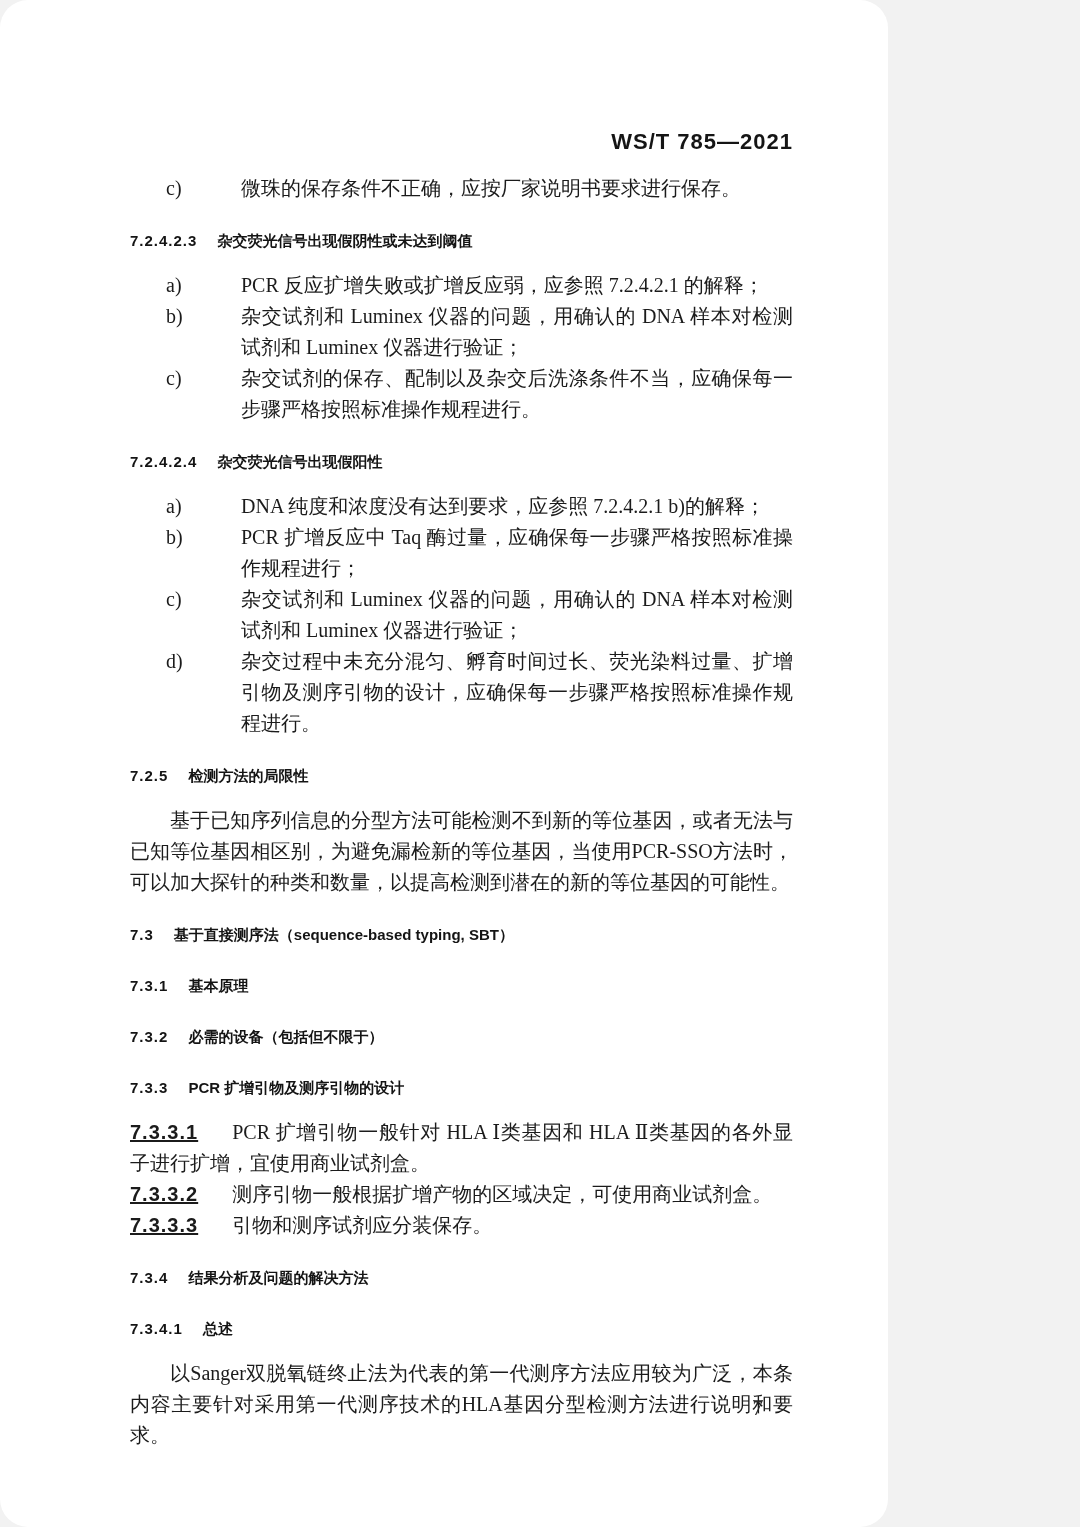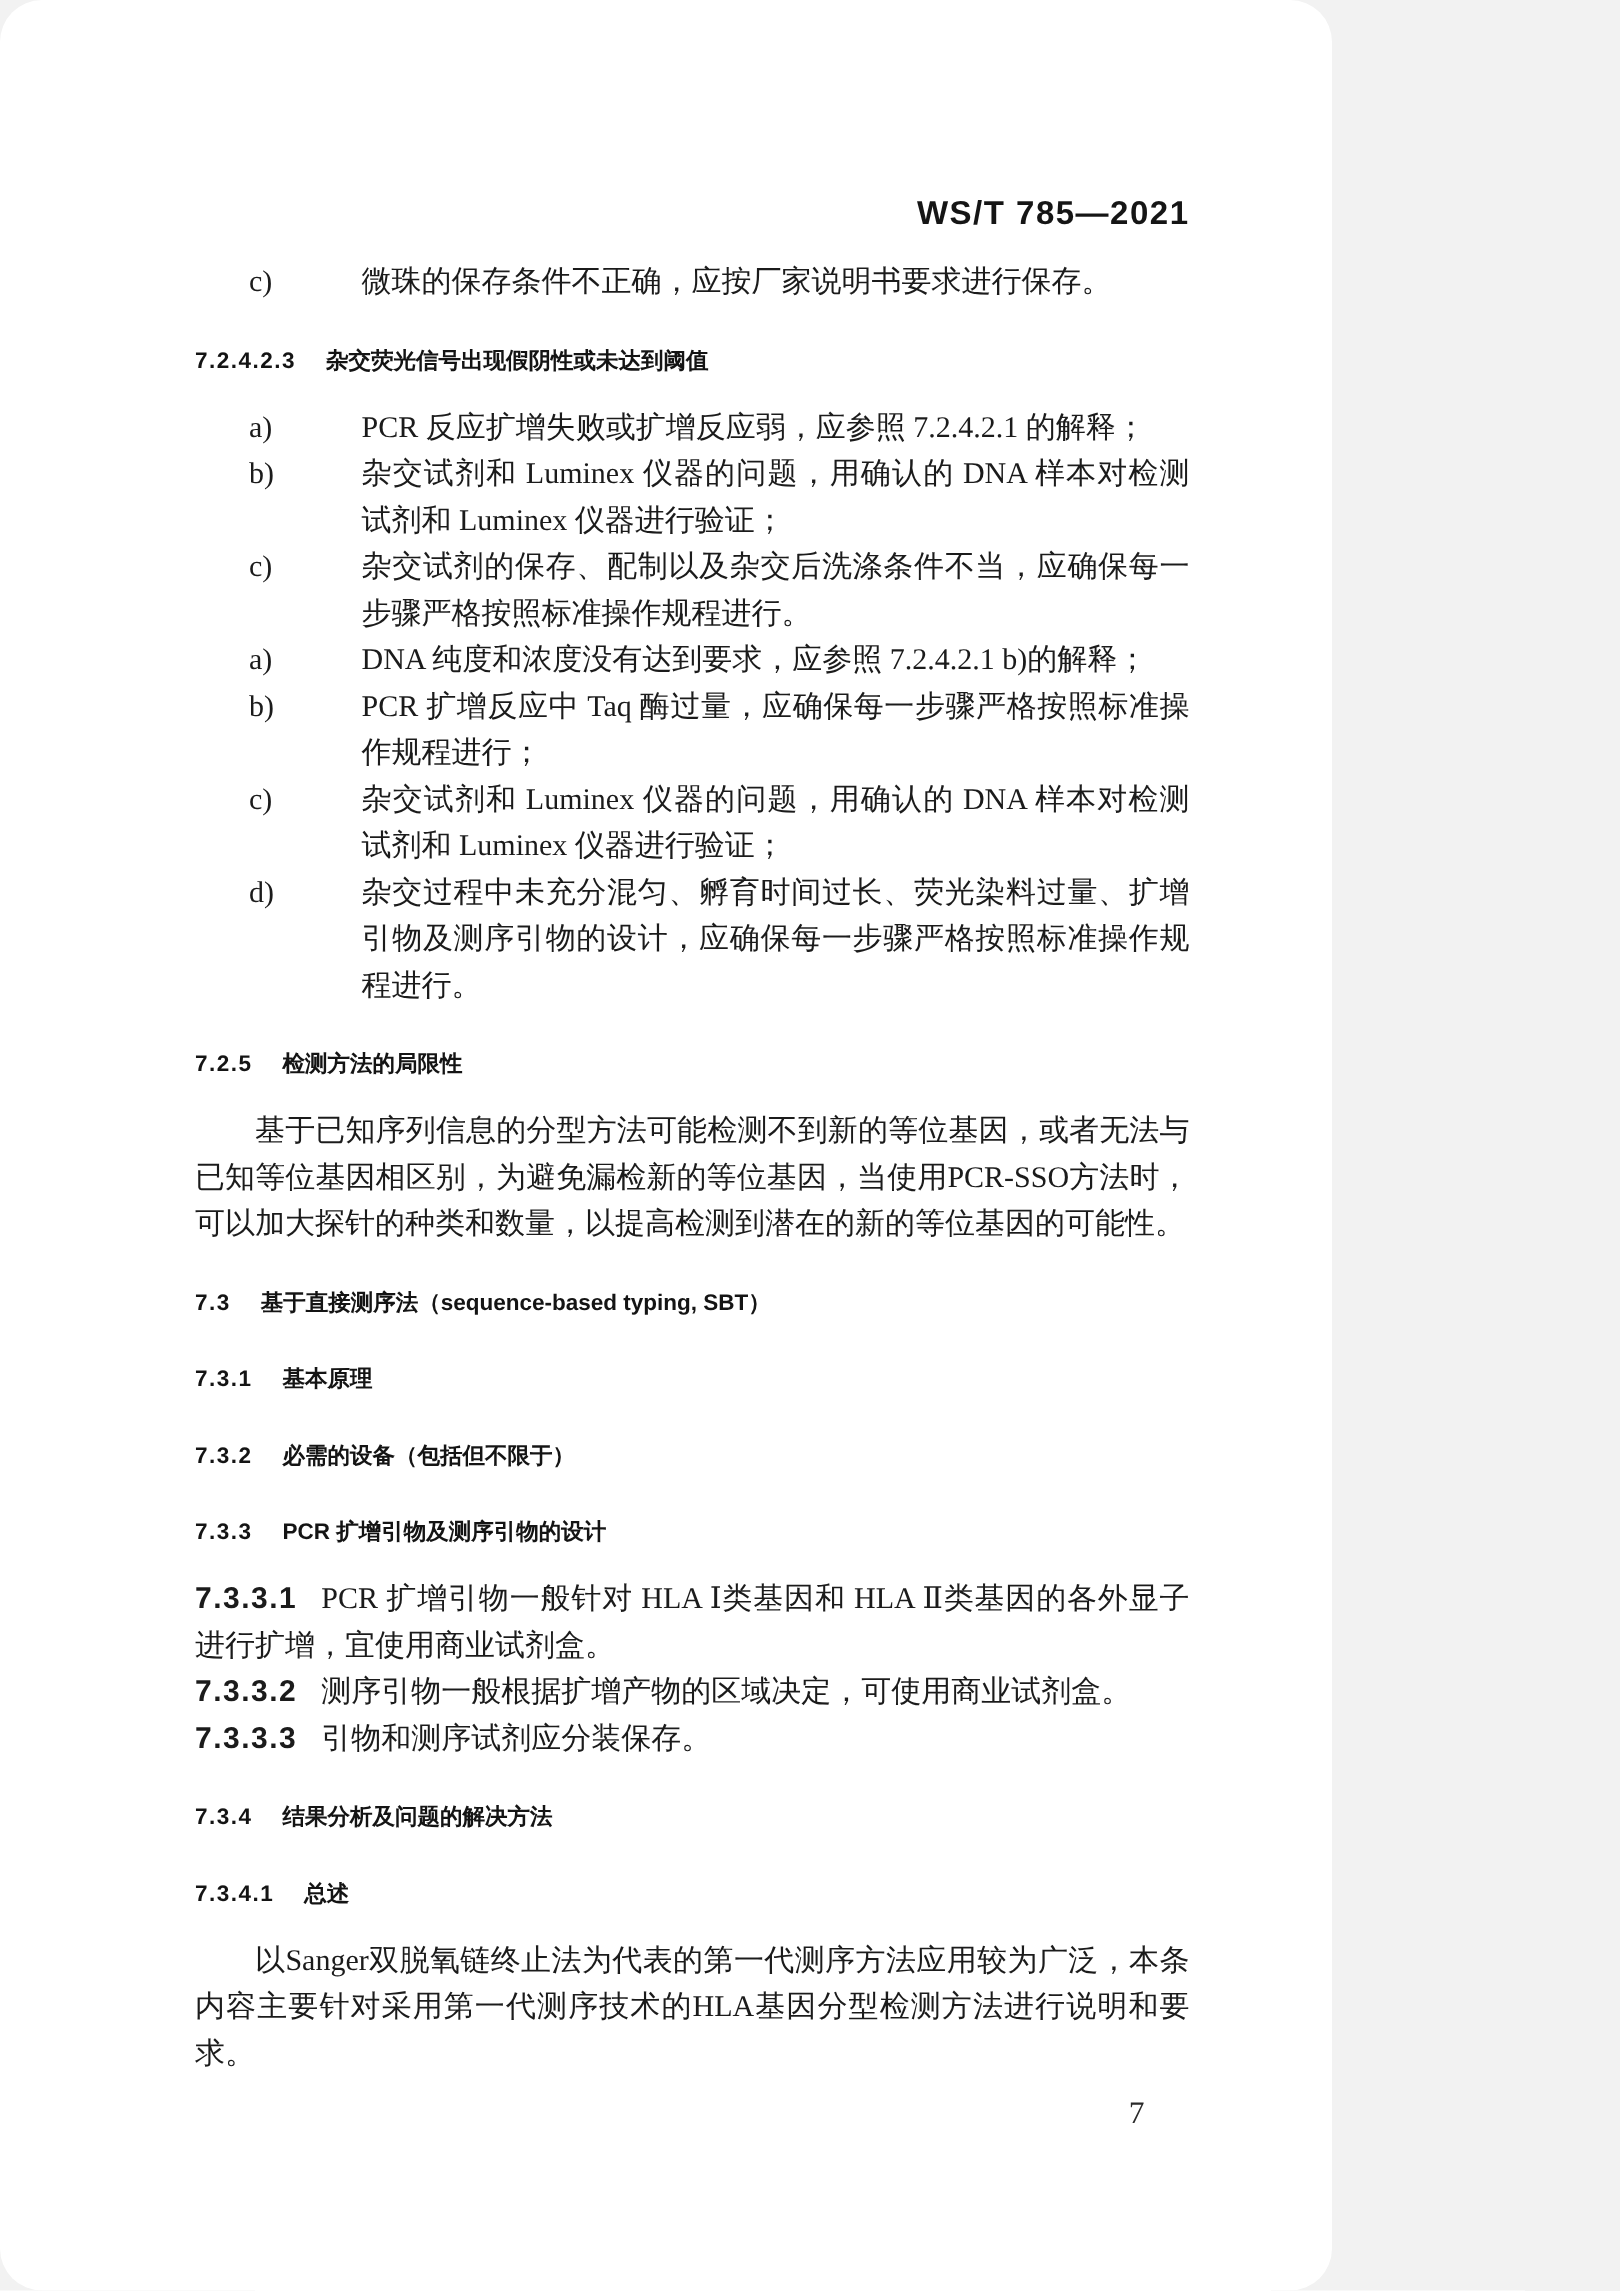--- a/index.html
+++ b/index.html
@@ -56,21 +56,22 @@
     margin: 0 0 2px 0;
     text-indent: 2em;
     text-align: justify;
   }
   
   .clause { margin: 0; text-align: justify; }
   .clause-num {
     font-family: "Liberation Sans", "DejaVu Sans", sans-serif;
     font-weight: bold;
     letter-spacing: 1px;
-    margin-right: 16px;
+    margin-right: 34px;
+    text-decoration: underline;
   }
   
   .page-number {
     position: absolute;
     top: 1396px;
     right: 125px;
     font-size: 21px;
     color: #2a2a2a;
   }
 </style>
@@ -100,20 +101,23 @@
       <div class="li">
         <span class="li-label">b)</span>
         <span class="li-text">杂交试剂和 Luminex 仪器的问题，用确认的 DNA 样本对检测试剂和 Luminex 仪器进行验证；</span>
       </div>
       <div class="li">
         <span class="li-label">c)</span>
         <span class="li-text">杂交试剂的保存、配制以及杂交后洗涤条件不当，应确保每一步骤严格按照标准操作规程进行。</span>
       </div>
     </div>
 
+    <h3 class="sec-h">
+      <span class="sec-num">7.2.4.2.4</span><span class="sec-title">杂交荧光信号出现假阳性</span>
+    </h3>
     <div class="list">
       <div class="li">
         <span class="li-label">a)</span>
         <span class="li-text">DNA 纯度和浓度没有达到要求，应参照 7.2.4.2.1 b)的解释；</span>
       </div>
       <div class="li">
         <span class="li-label">b)</span>
         <span class="li-text">PCR 扩增反应中 Taq 酶过量，应确保每一步骤严格按照标准操作规程进行；</span>
       </div>
       <div class="li">

